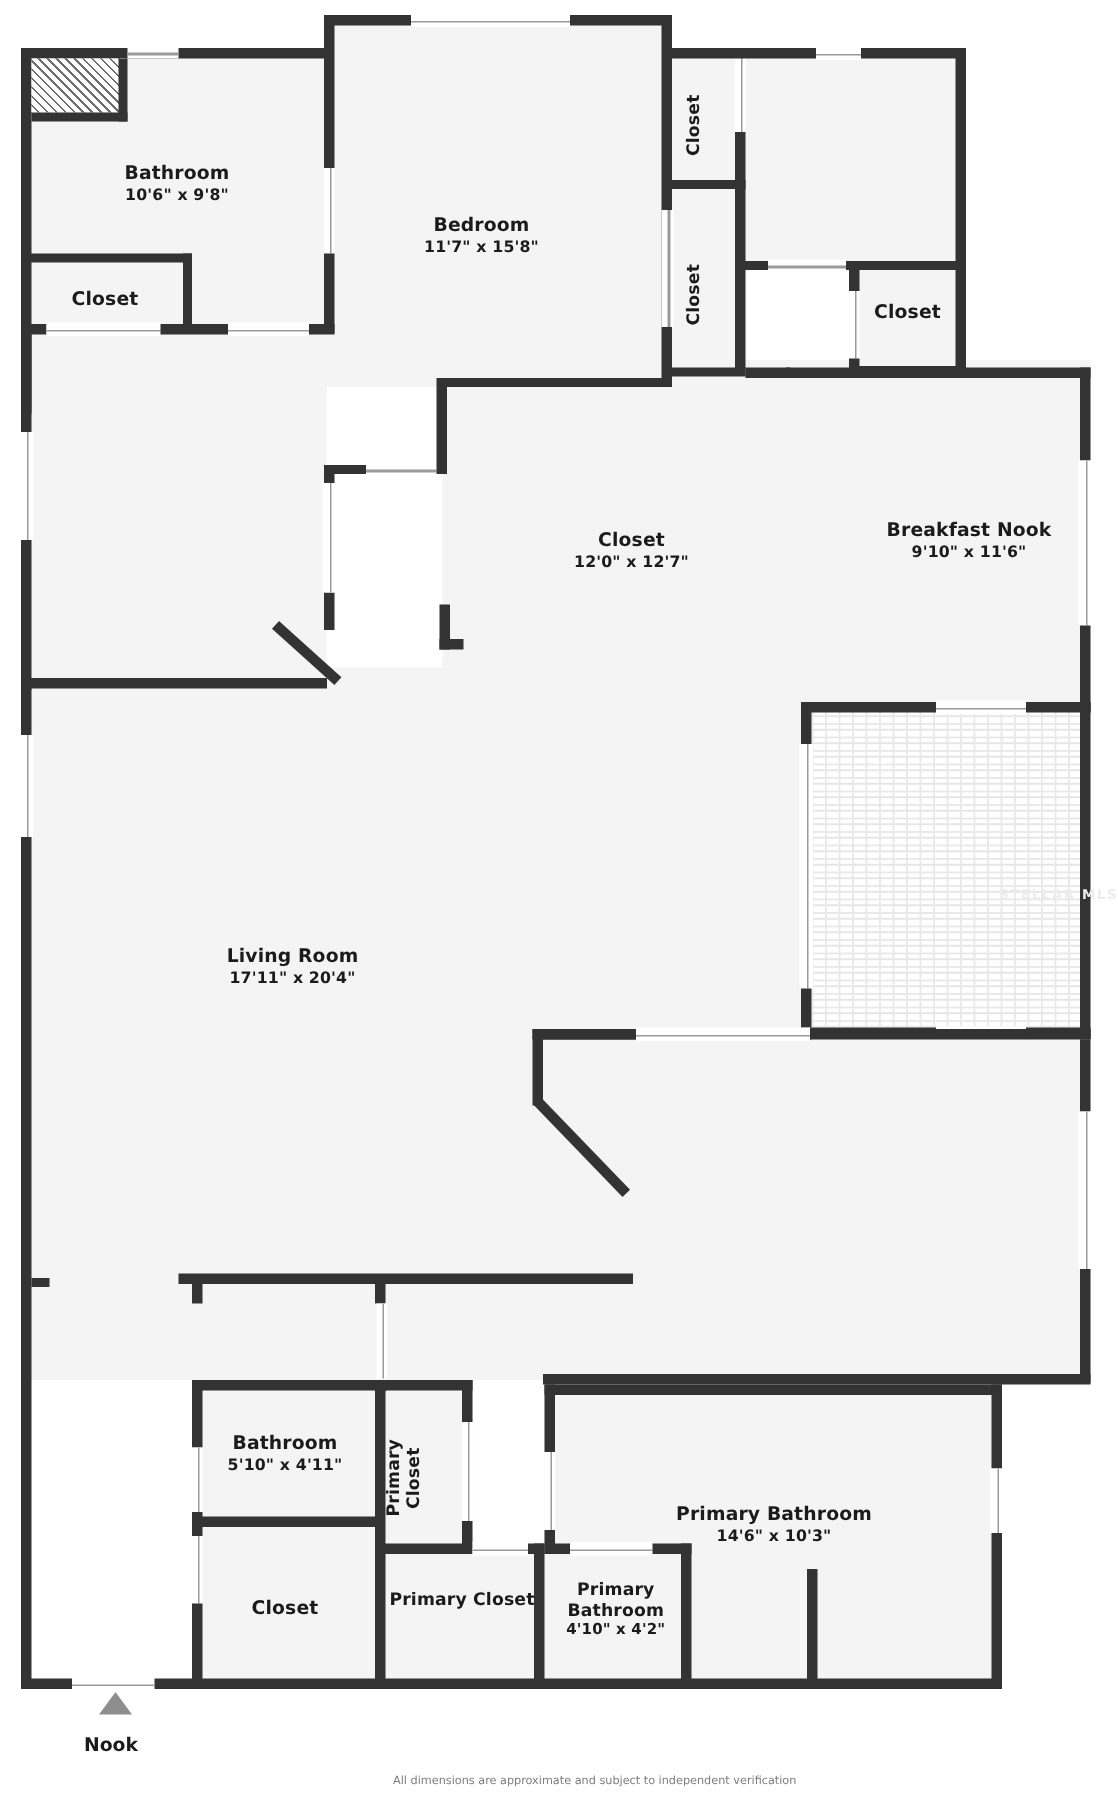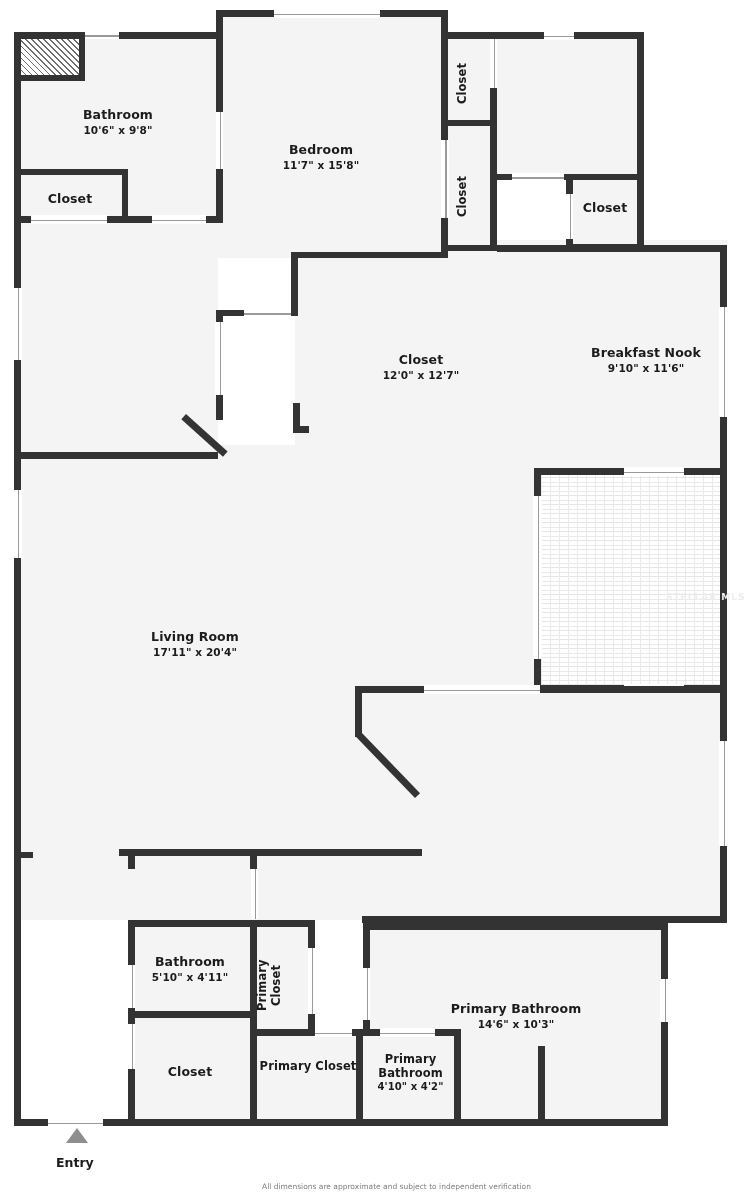--- a/index.html
+++ b/index.html
@@ -262,19 +262,19 @@
     <div class="nm">Primary Bathroom</div>
     <div class="dm">4'10" x 4'2"</div>
   </div>
 
   <div class="lbl" style="left:428px;top:1002px;width:176px;">
     <div class="nm">Primary Bathroom</div>
     <div class="dm">14'6" x 10'3"</div>
   </div>
 
   <div class="entry-tri" style="left:66px;top:1128px;"></div>
-  <div class="entry-txt" style="left:56px;top:1155px;">Entry</div>
+  <div class="entry-txt" style="left:56px;top:1155px;">Nook</div>
 
   <div class="wm" style="left:666px;top:592px;">STELLAR MLS</div>
 
   <div class="disclaimer" style="left:262px;top:1182px;">All dimensions are approximate and subject to independent verification</div>
 
 </div>
 
 </body></html>

